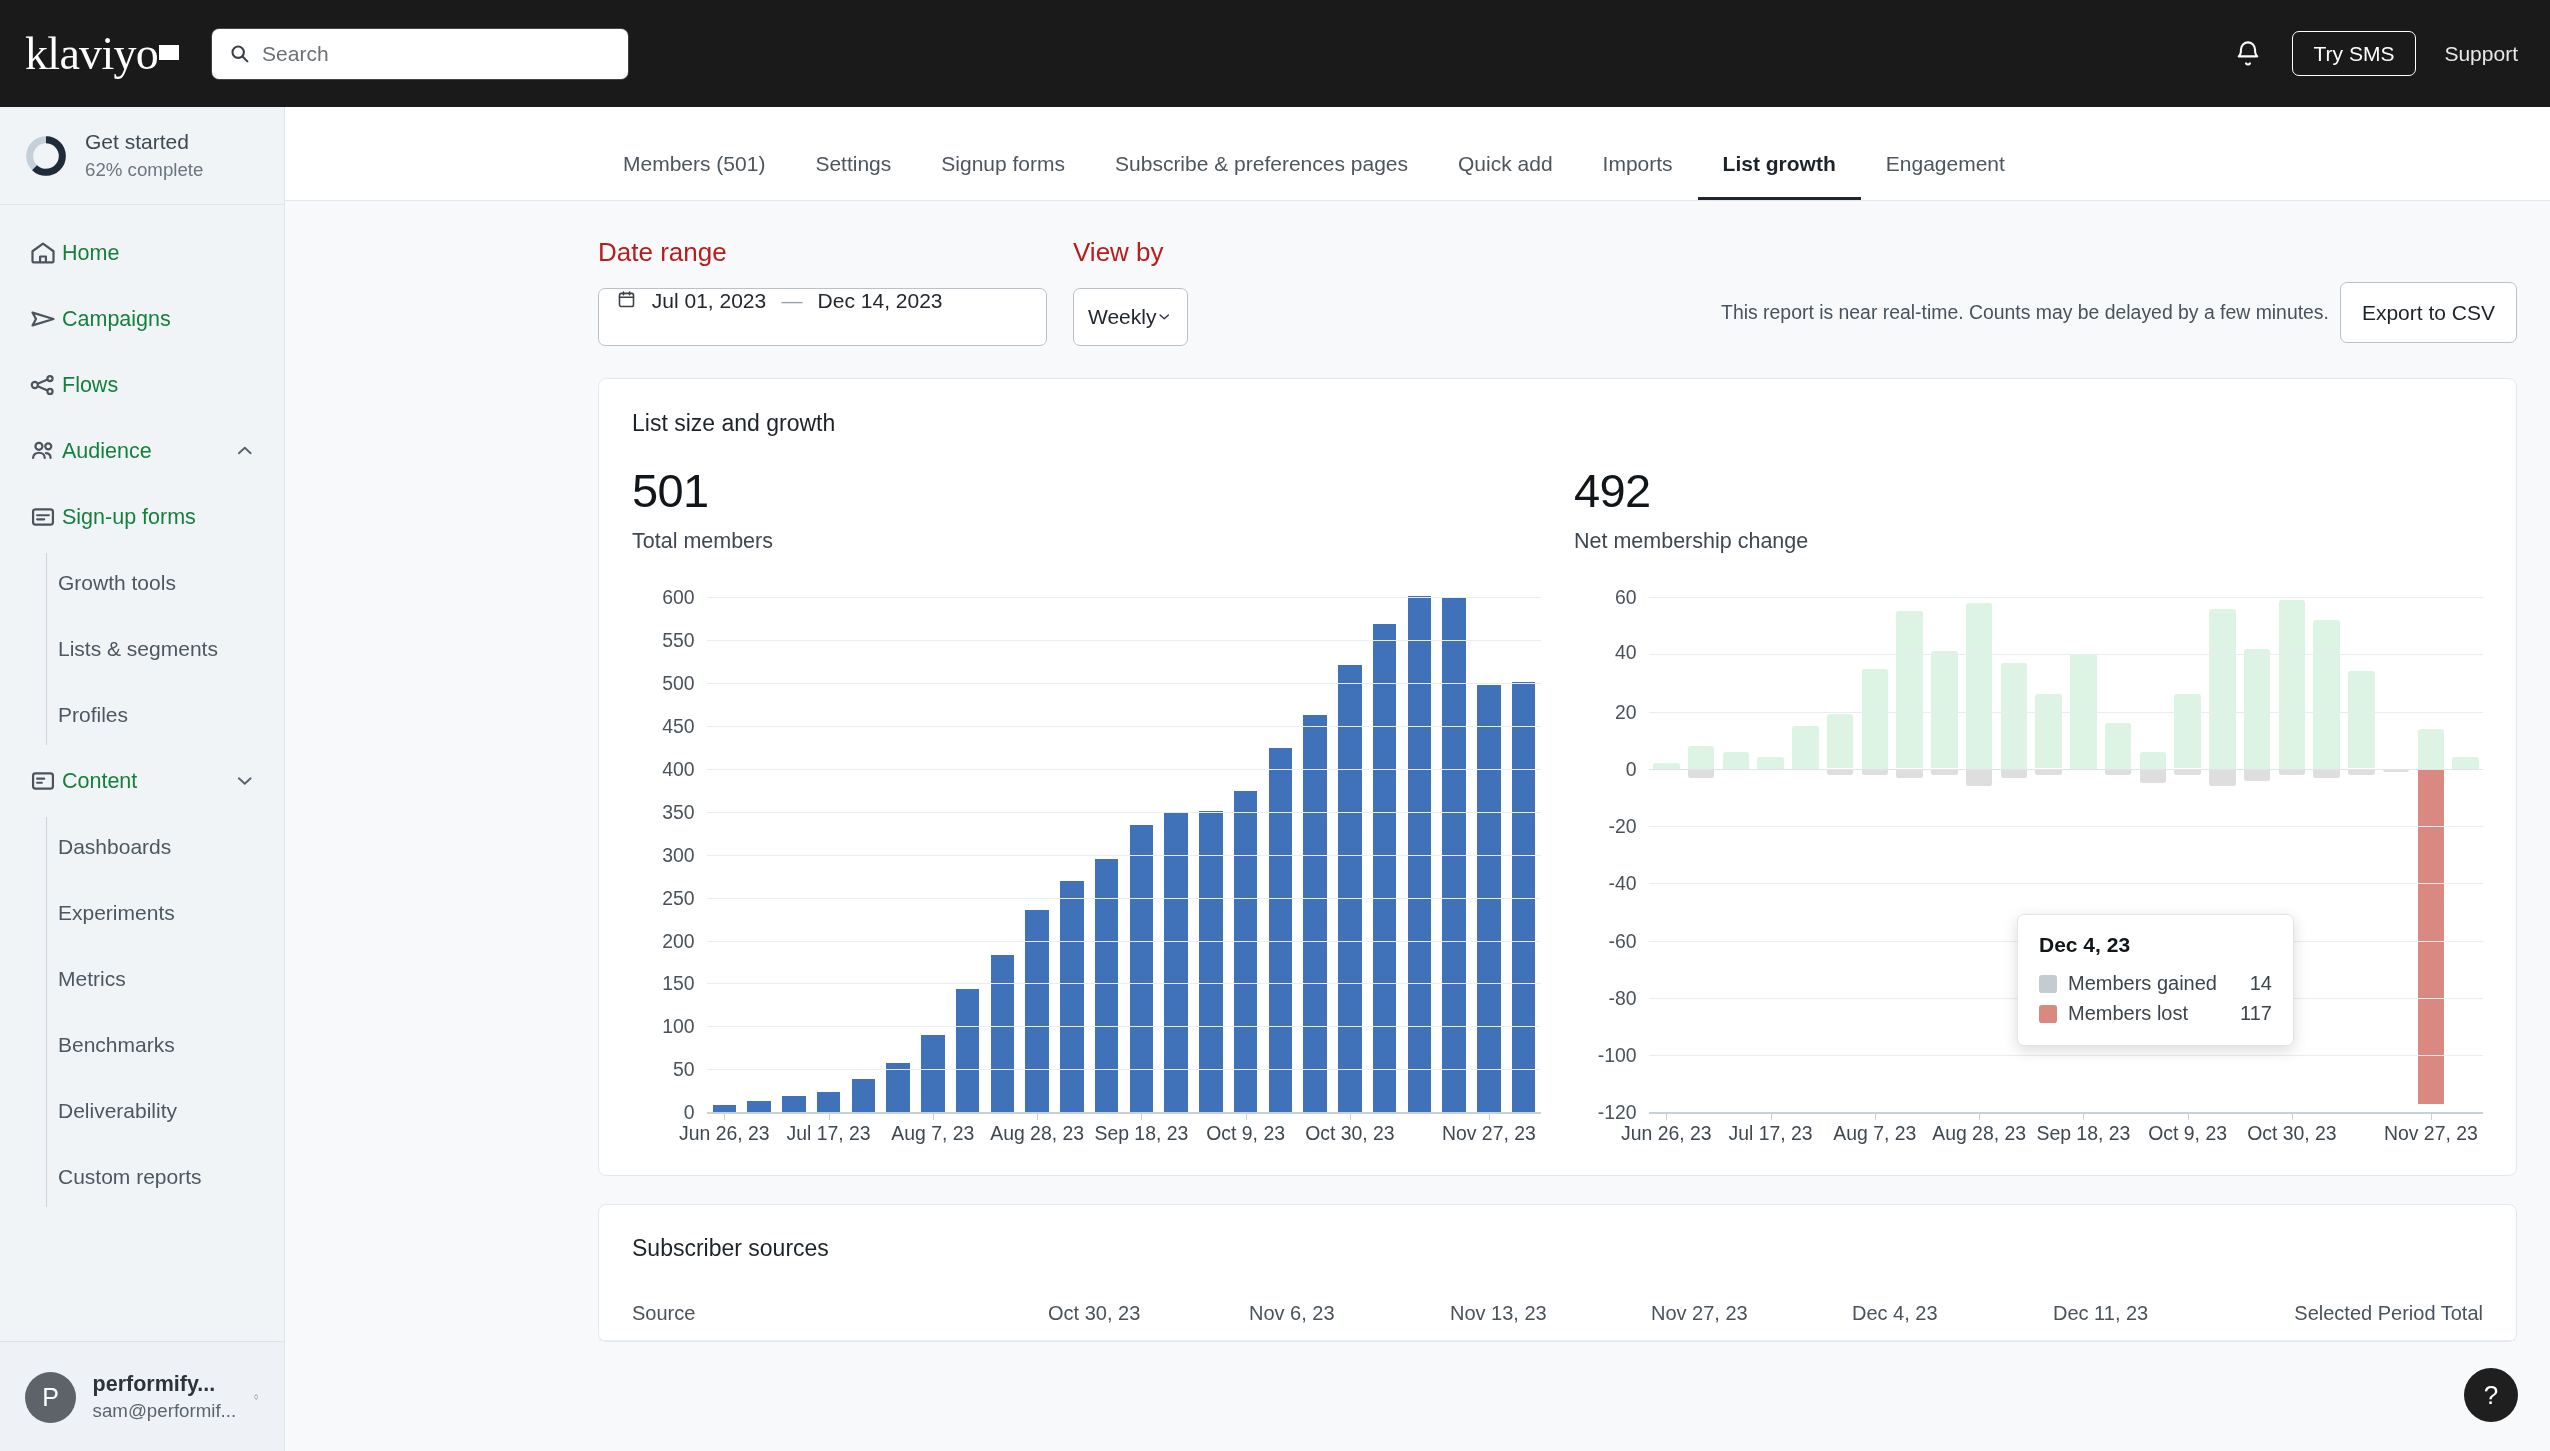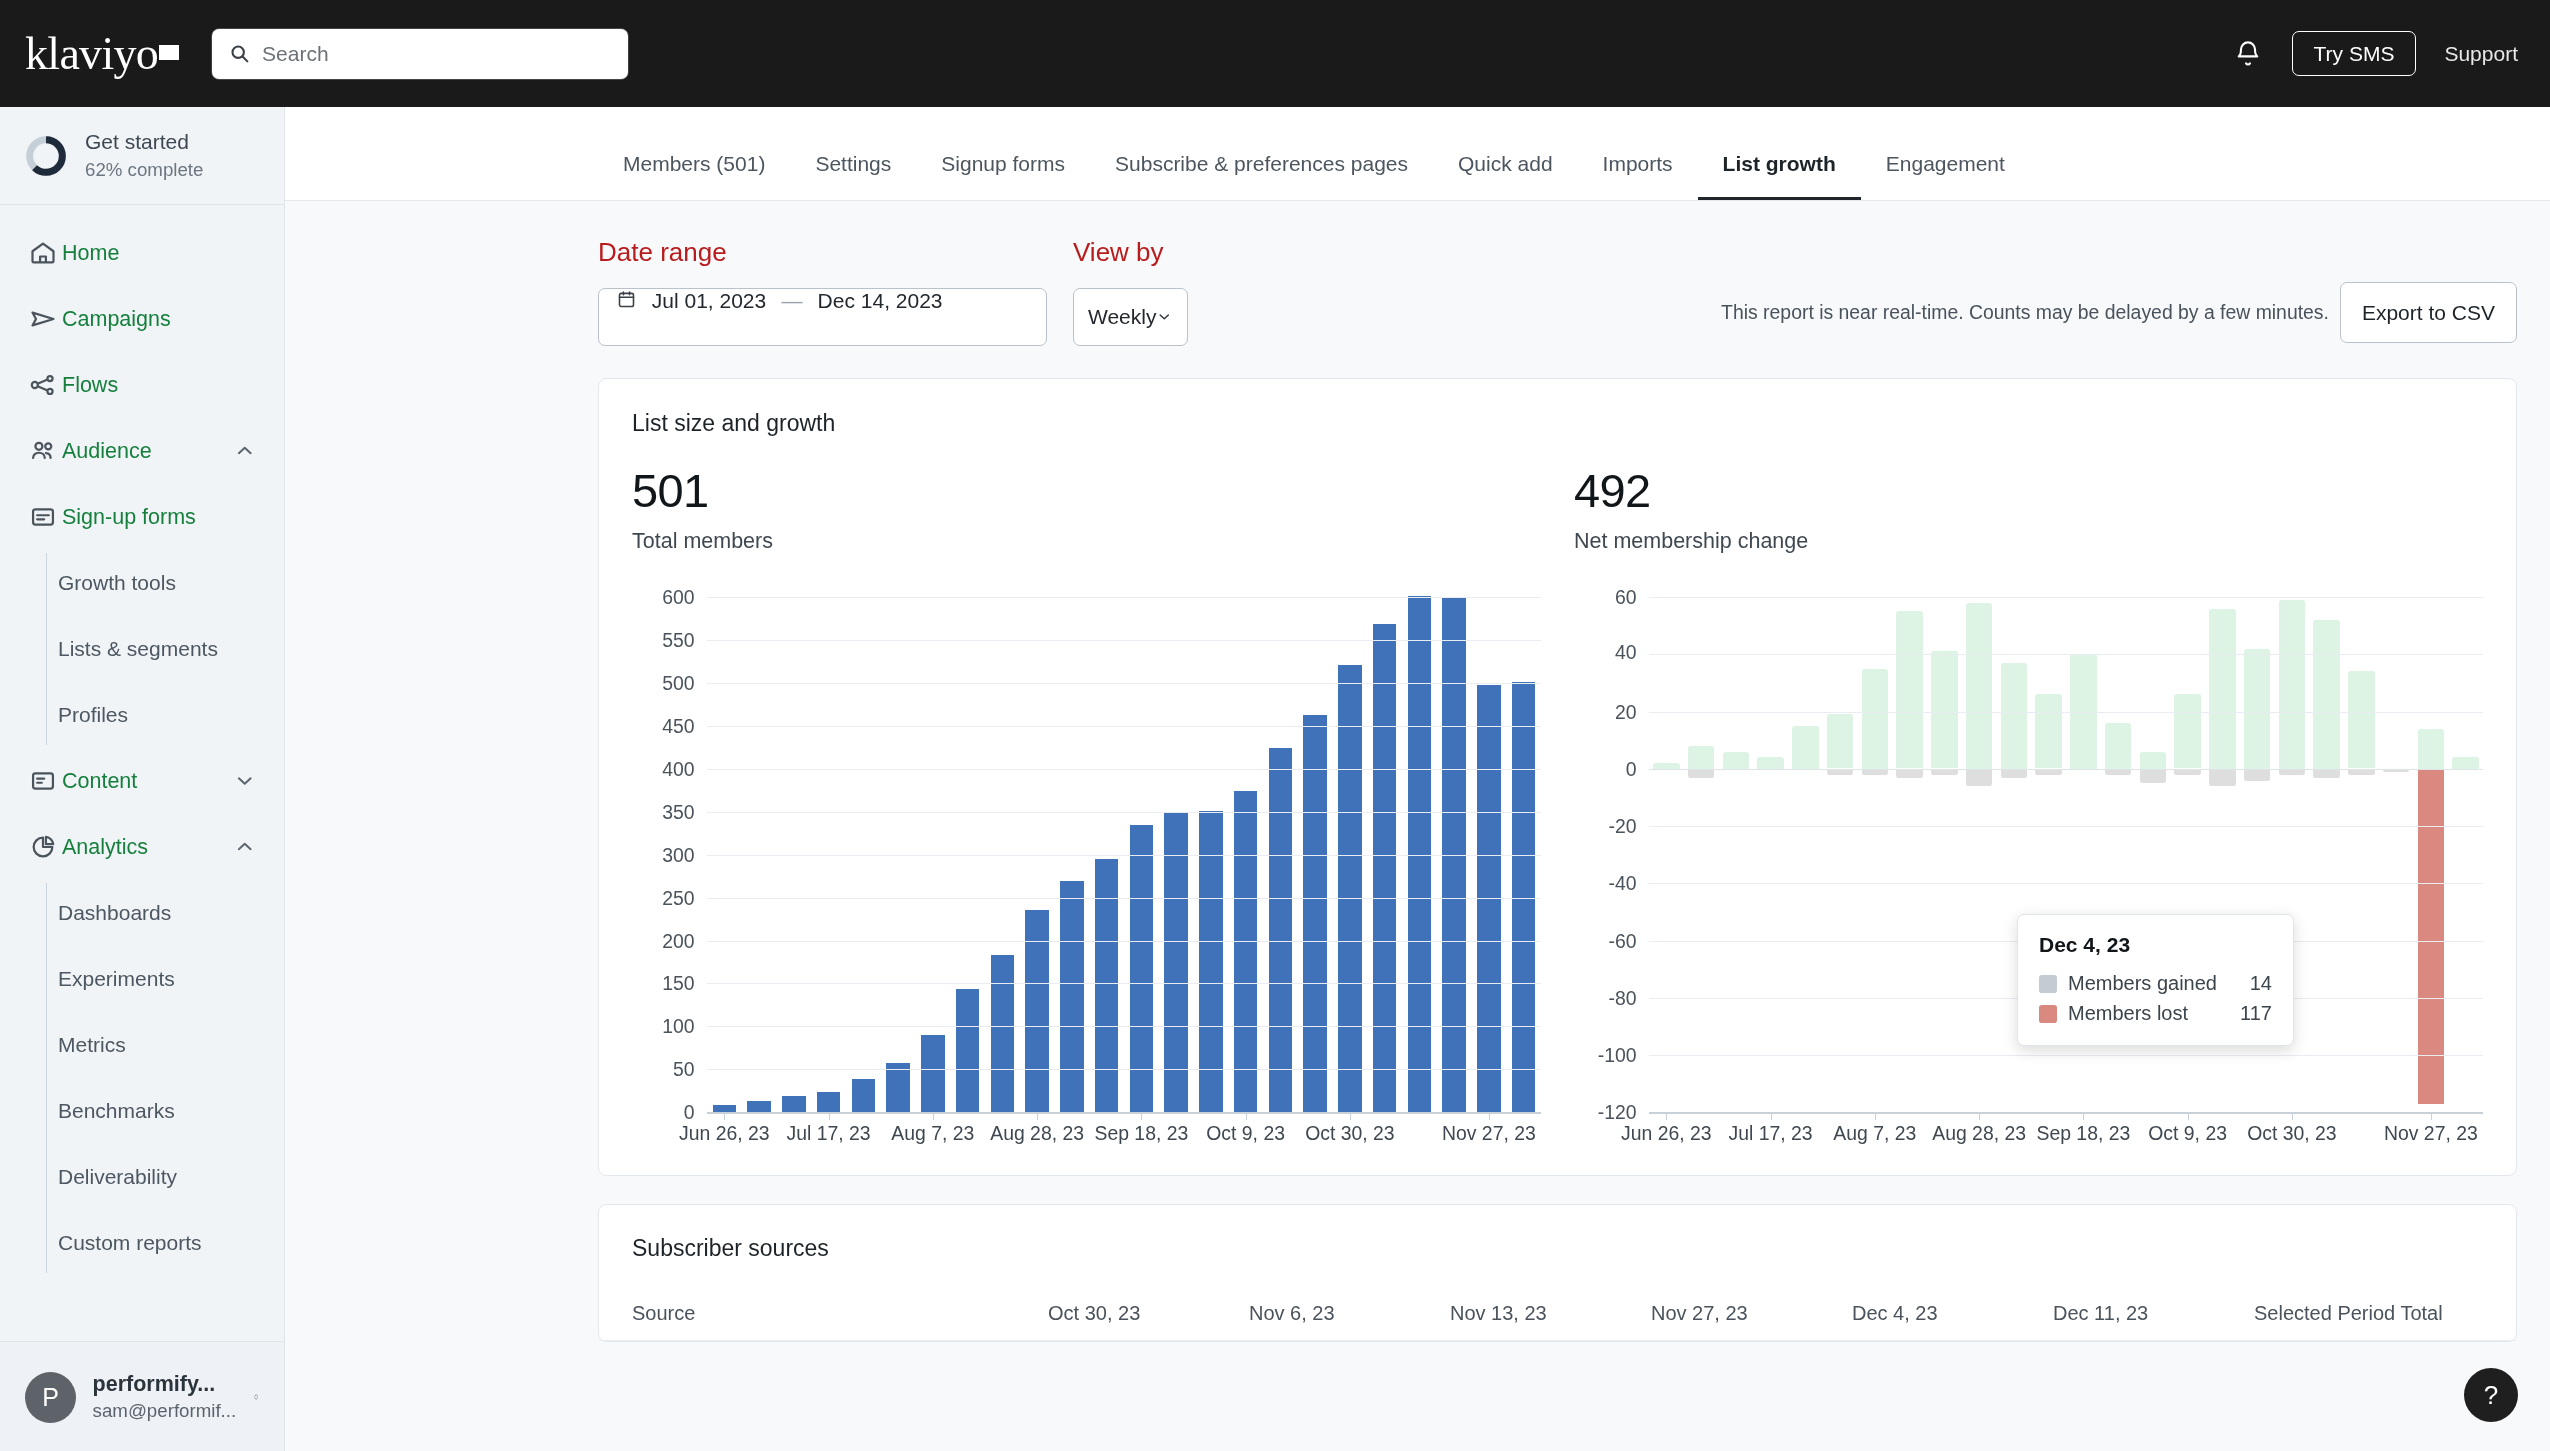--- a/index.html
+++ b/index.html
@@ -157,21 +157,21 @@
   
   .card2 {
     background:#fff; border:0.7px solid #e3e8ed; border-radius:8.3px;
     margin:28px 33px 0 313px; padding:30.5px 0 0;
   }
   .c2-title { font-size:23px; color:#1d2429; font-weight:500; padding:0 33px; }
   .thead { display:flex; margin-top:40px; padding:0 33px 15.2px; border-bottom:0.7px solid #e9edf1; }
   .th { font-size:20px; color:#4a535b; }
   .th.src { width:416px; flex:0 0 416px; }
   .th.col { flex:1; }
-  .th.tot { flex:0 0 229px; text-align:left; }
+  .th.tot { flex:0 0 229px; text-align:right; }
 
   .help-fab {
     position:fixed; right:32px; bottom:29px; width:54px; height:54px; border-radius:50%;
     background:#1f1f1f; color:#fff; display:flex; align-items:center; justify-content:center;
     font-size:26px; z-index:40;
   }
 </style>
 </head>
 <body>
 
@@ -281,32 +281,20 @@
             <rect x="3.5" y="5.5" width="17" height="13" rx="2"></rect>
               <path d="M7 10h6M7 13.5h4" stroke-linecap="round"></path>
           </svg>
         </span>
         <span>Content</span>
         <svg class="chev" viewBox="0 0 24 24" fill="none" stroke="#5b646d" stroke-width="2">
           <path d="M6 9.5 12 15l6-5.5" stroke-linecap="round" stroke-linejoin="round"></path>
         </svg>
       </div>
 
-      <div class="nav-item">
-        <span class="ico">
-          <svg width="28" height="28" viewBox="0 0 24 24" fill="none" stroke="#4b545d" stroke-width="1.9">
-            <path d="M12 4a8 8 0 1 0 8 8h-8z" stroke-linejoin="round"></path>
-            <path d="M14.5 3.2A8 8 0 0 1 20.8 9.5h-6.3z" stroke-linejoin="round"></path>
-          </svg>
-        </span>
-        <span>Analytics</span>
-        <svg class="chev" viewBox="0 0 24 24" fill="none" stroke="#5b646d" stroke-width="2">
-          <path d="M6 14.5 12 9l6 5.5" stroke-linecap="round" stroke-linejoin="round"></path>
-        </svg>
-      </div>
       <div class="sub-wrap">
         <div class="sub-item">Dashboards</div>
         <div class="sub-item">Experiments</div>
         <div class="sub-item">Metrics</div>
         <div class="sub-item">Benchmarks</div>
         <div class="sub-item">Deliverability</div>
         <div class="sub-item">Custom reports</div>
       </div>
     </div>
 

